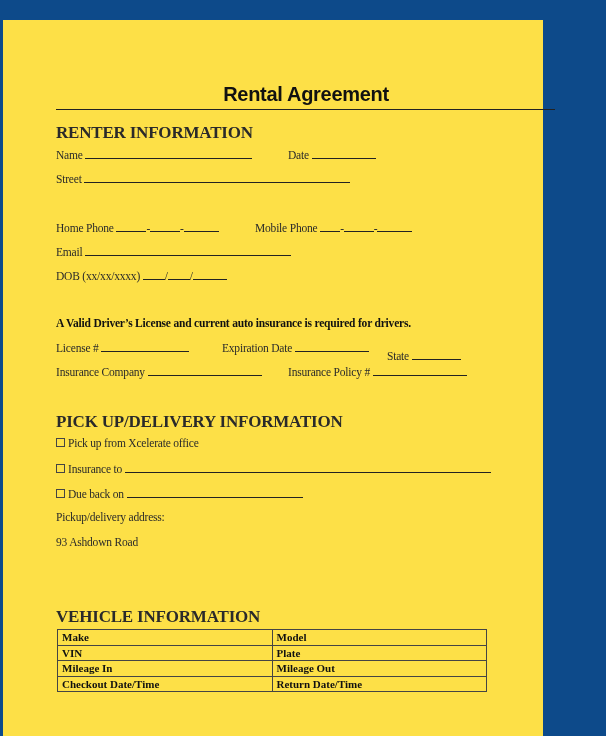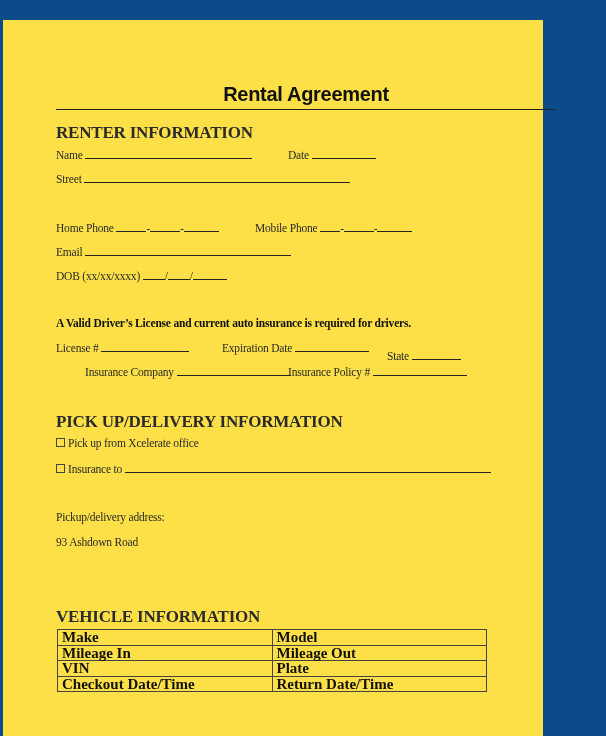--- a/index.html
+++ b/index.html
@@ -32,21 +32,21 @@
     .line {
       display: inline-block; border-bottom: 1px solid #222; height: 10px; vertical-align: baseline;
     }
     .box {
       display: inline-block; width: 7px; height: 7px; border: 1px solid #444;
       margin-right: 3px; vertical-align: 0px;
     }
     table.veh {
       position: absolute; left: 54px; top: 609px; width: 430px;
       border-collapse: collapse;
-      font-size: 15px; font-weight: bold; color: #111;
+      font-size: 11px; font-weight: bold; color: #111;
     }
     table.veh td {
       border: 1px solid #444; height: 14.5px; padding: 0 0 0 4px; line-height: 14px;
       width: 50%;
     }
   </style>
 </head>
 <body>
 
 <div class="frame">
@@ -99,59 +99,63 @@
   </div>
   <div class="t" style="left:219px; top:321px;">
     <span>Expiration Date</span>
     <span class="line" style="width:74px;"></span>
   </div>
   <div class="t" style="left:384px; top:321px;margin-top:8px;">
     <span>State</span>
     <span class="line" style="width:49px;"></span>
   </div>
 
-  <div class="t" style="left:53px; top:345px;margin-left:29px;">
+  <div class="t" style="left:53px; top:345px;">
     <span>Insurance Company</span>
     <span class="line" style="width:114px;"></span>
   </div>
   <div class="t" style="left:285px; top:345px;">
     <span>Insurance Policy #</span>
     <span class="line" style="width:94px;"></span>
   </div>
 
   <div class="t sec" style="left:53px; top:392px;">PICK UP/DELIVERY INFORMATION</div>
 
   <div class="t" style="left:53px; top:417px;">
     <span class="box"></span><span>Pick up from Xcelerate office</span>
   </div>
 
   <div class="t" style="left:53px; top:442px;">
     <span class="box"></span><span>Insurance to</span>
     <span class="line" style="width:366px;"></span>
   </div>
 
+  <div class="t" style="left:53px; top:467px;">
+    <span class="box"></span><span>Due back on</span>
+    <span class="line" style="width:176px;"></span>
+  </div>
 
   <div class="t" style="left:53px; top:491px;">Pickup/delivery address:</div>
   <div class="t" style="left:53px; top:516px;">93 Ashdown Road</div>
 
   <div class="t sec" style="left:53px; top:587px;">VEHICLE INFORMATION</div>
 
   <table class="veh">
     <tbody>
           <tr>
       <td>Make</td>
       <td>Model</td>
     </tr>
     <tr>
+      <td>VIN</td>
+      <td>Plate</td>
+    </tr>
+    <tr>
       <td>Mileage In</td>
       <td>Mileage Out</td>
-    </tr>
-    <tr>
-      <td>VIN</td>
-      <td>Plate</td>
     </tr>
     <tr>
       <td>Checkout Date/Time</td>
       <td>Return Date/Time</td>
     </tr>
   </tbody>
       </table>
 
 </div>
 </div>

